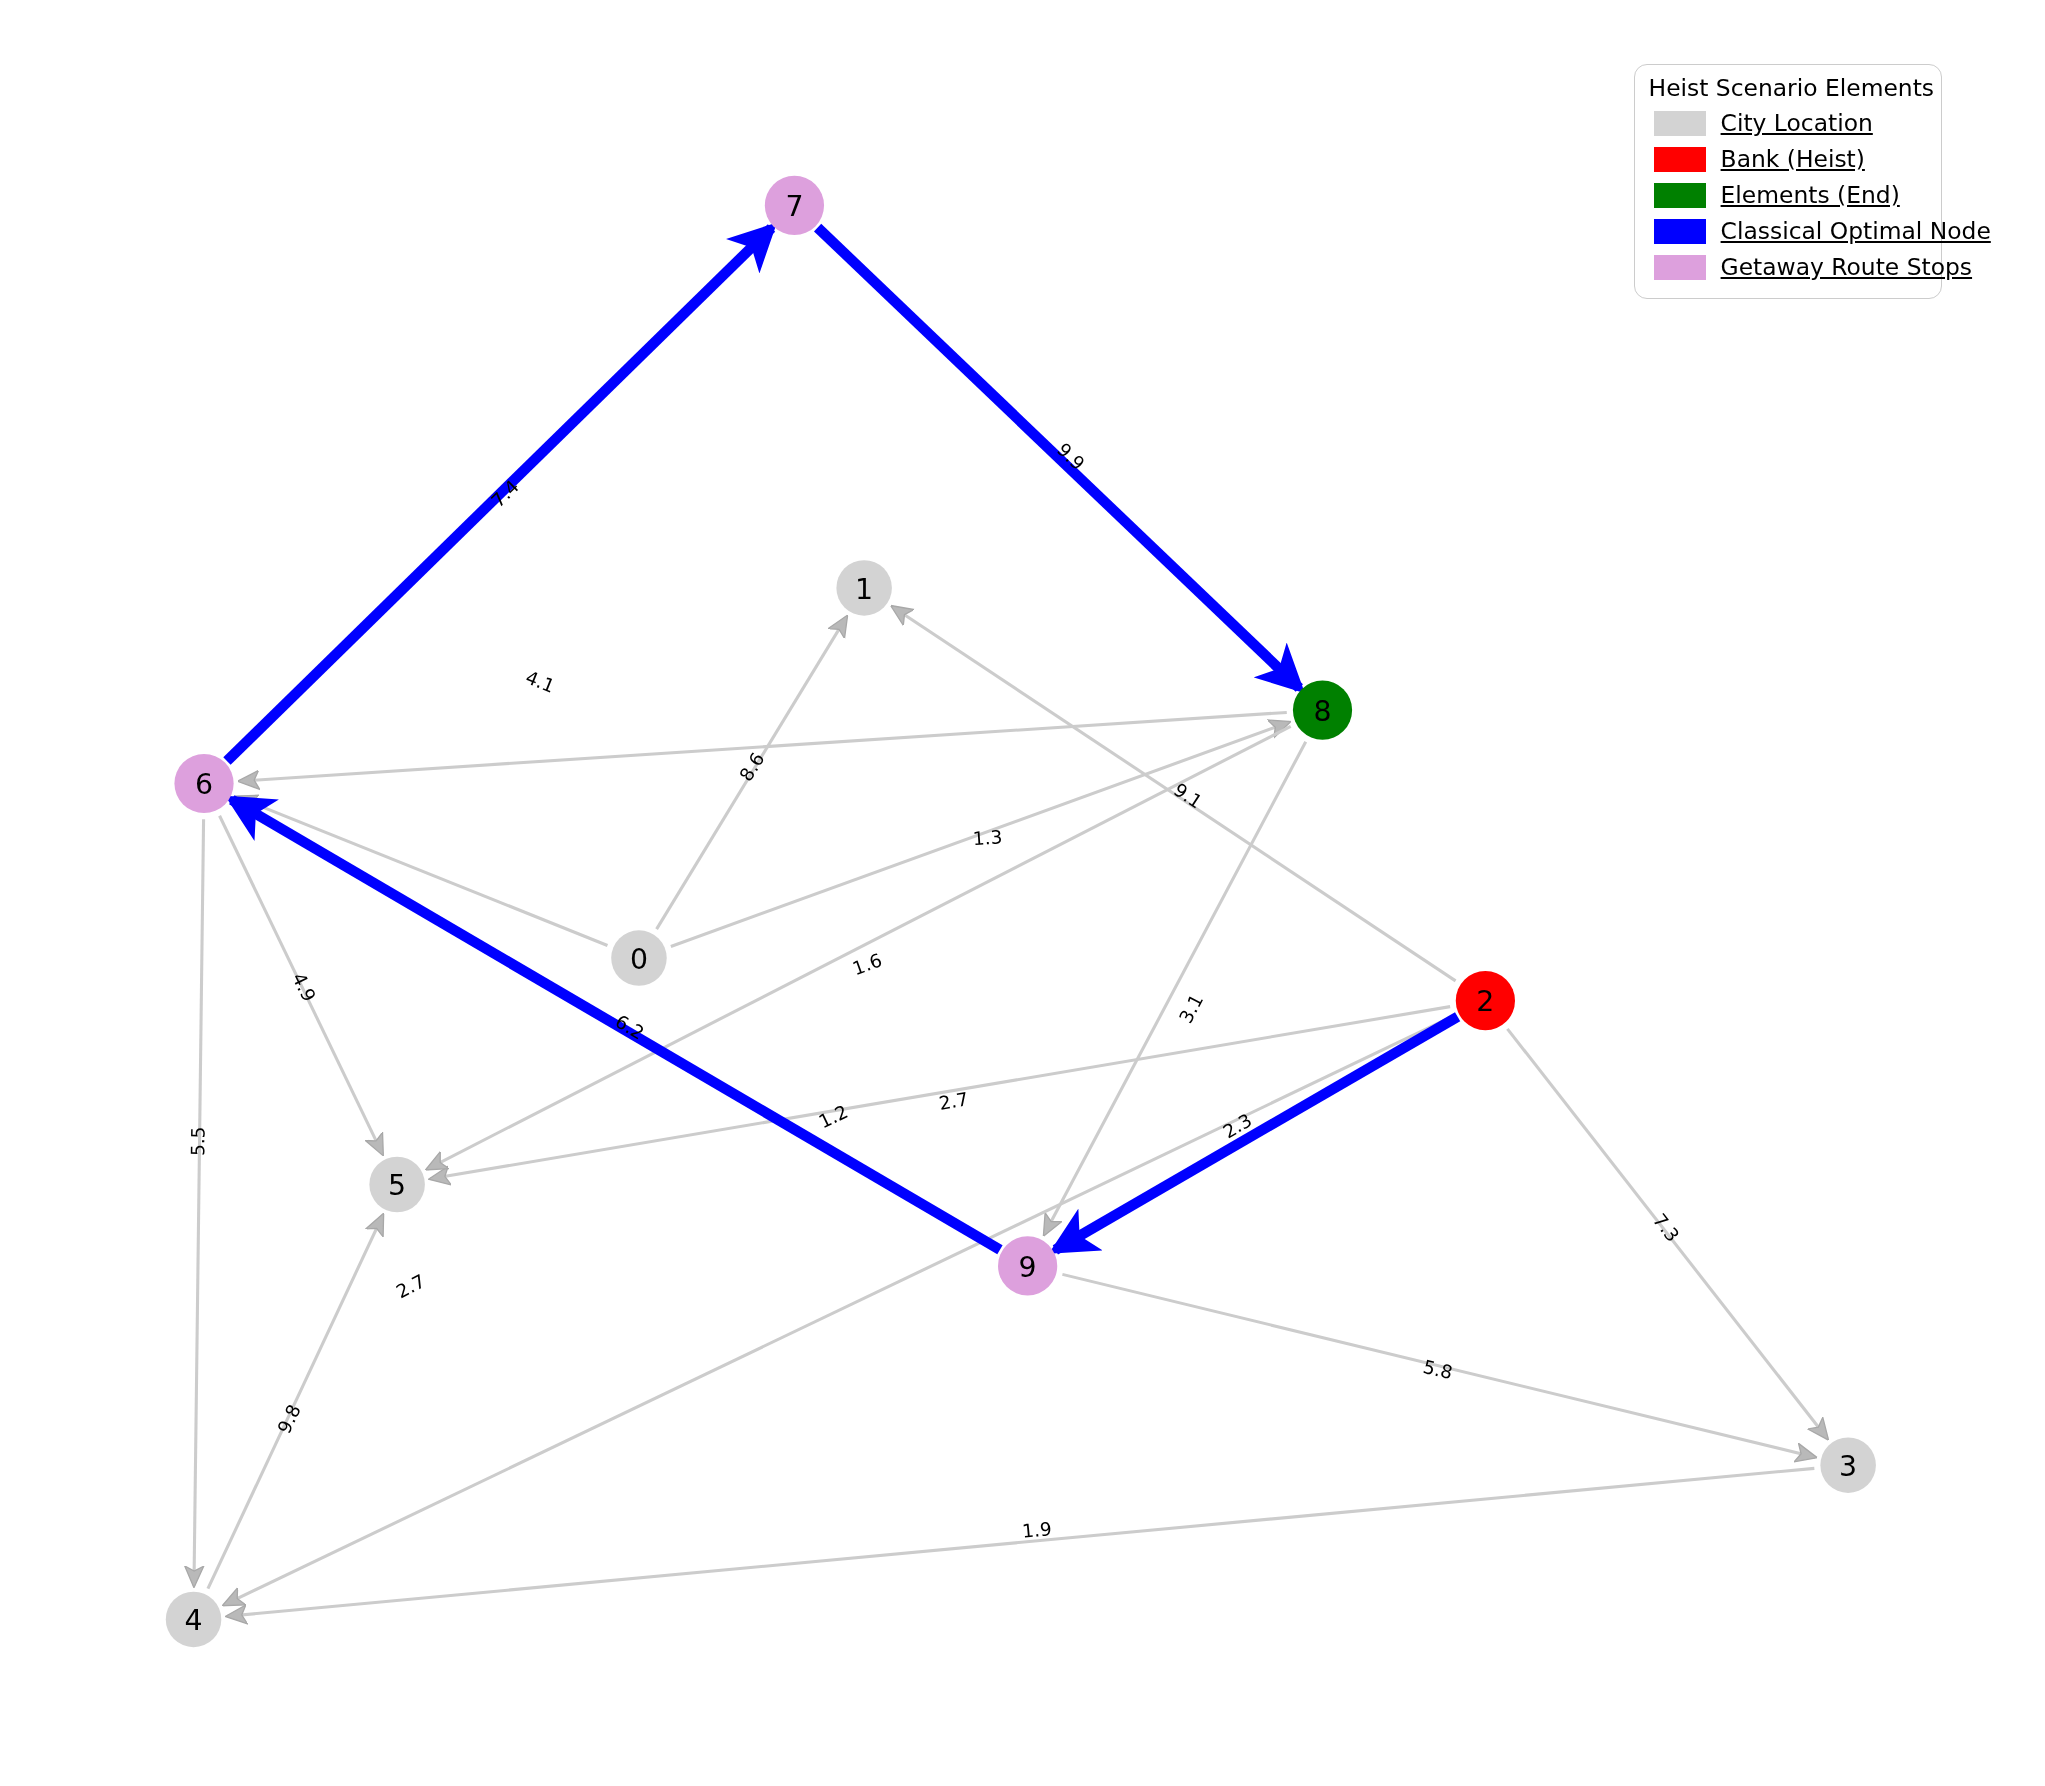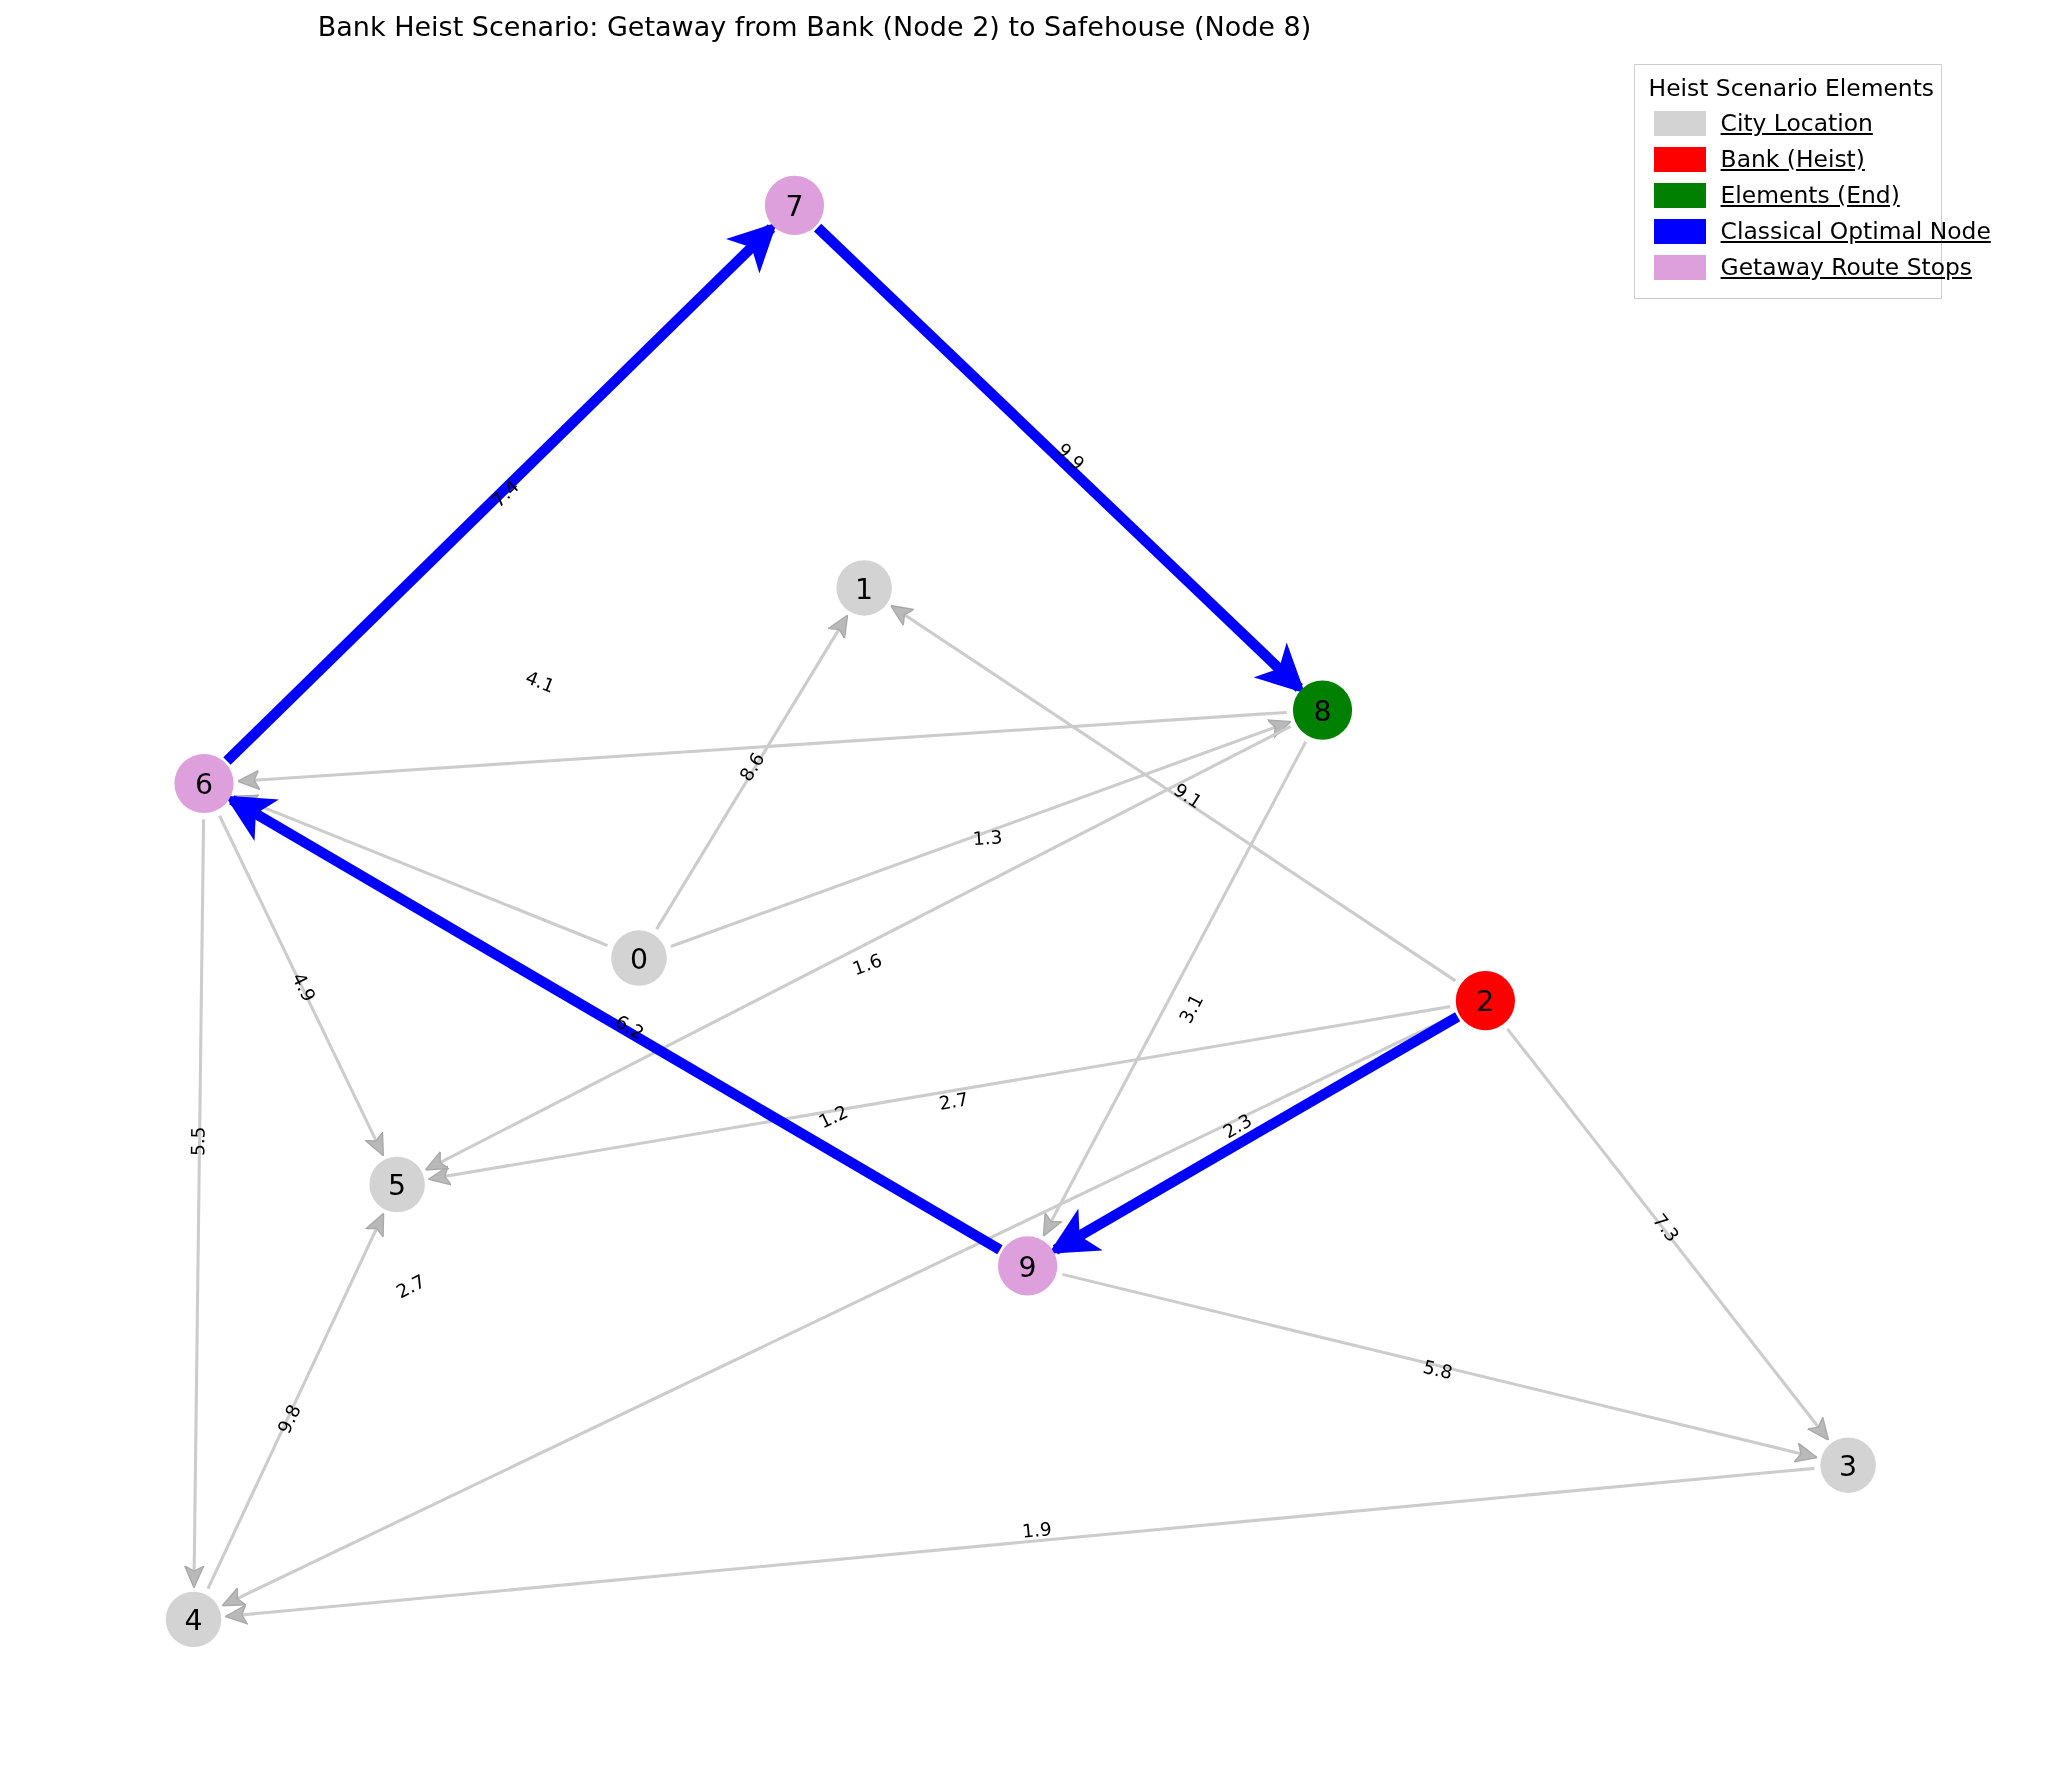--- a/index.html
+++ b/index.html
@@ -38,21 +38,21 @@
     height: 1786px;
   }
   
   #legend {
     position: absolute;
     top: 64px;
     left: 1634px;
     width: 308px;
     box-sizing: border-box;
     border: 1.2px solid #cccccc;
-    border-radius: 0;
+    border-radius: 13px;
     background: #ffffff;
     padding: 8.6px 13.6px 12.3px 13.6px;
   }
   #legend-title {
     text-align: center;
     font-size: 23.4px;
     color: #000000;
     margin-bottom: 3.7px;
     white-space: nowrap;
   }
@@ -88,21 +88,20 @@
     fill: #000000;
     text-anchor: middle;
     dominant-baseline: central;
   }
 </style>
 </head>
 <body>
 
 <div id="figure">
 
-  <div id="chart-title">Bank Heist Scenario: Getaway from Bank (Node 2) to Safehouse (Node 8)</div>
 
   <svg id="graph-canvas" viewBox="0 0 3315 2895" xmlns="http://www.w3.org/2000/svg">
     <defs>
       <marker id="ah-gray" viewBox="0 0 10 10" refX="9" refY="5" markerWidth="7" markerHeight="7" orient="auto-start-reverse">
         <path d="M 0 0.6 L 10 5 L 0 9.4 L 2.3 5 Z" fill="#b9b9b9" stroke="#a8a8a8" stroke-width="0.6"></path>
       </marker>
       <marker id="ah-gray-dark" viewBox="0 0 10 10" refX="9" refY="5" markerWidth="7" markerHeight="7" orient="auto-start-reverse">
         <path d="M 0 0.6 L 10 5 L 0 9.4 L 2.3 5 Z" fill="#b0b0b0" stroke="#9a9a9a" stroke-width="0.6"></path>
       </marker>
       <marker id="ah-blue" viewBox="0 0 10 10" refX="8.4" refY="5" markerWidth="4.6" markerHeight="4.6" orient="auto-start-reverse">

